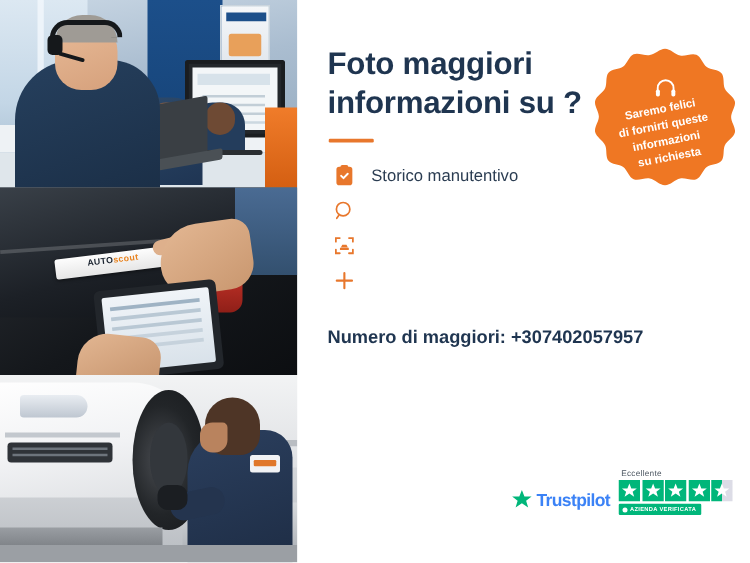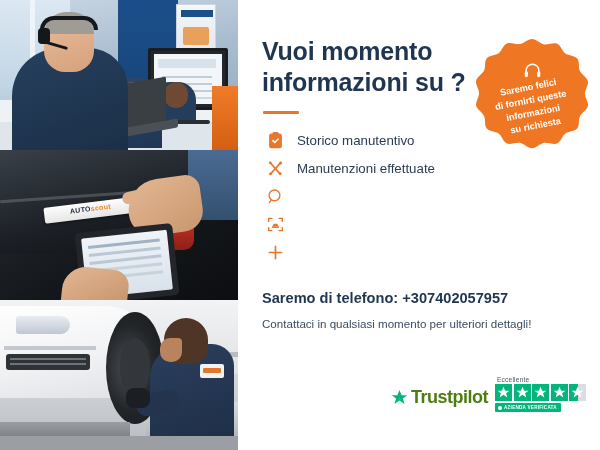--- a/index.html
+++ b/index.html
@@ -269,23 +269,23 @@
     position: absolute;
     right: 14px;
     bottom: 38px;
     display: flex;
     align-items: flex-end;
     gap: 7px;
   }
   .tp-logo { display: flex; align-items: center; gap: 3px; padding-bottom: 4px; }
   .tp-logo svg { width: 17px; height: 17px; display: block; }
   .tp-logo .tp-word {
-    font-size: 18px;
+    font-size: 14px;
     font-weight: bold;
-    color: #4d7c0f;
+    color: #3b82f6;
     letter-spacing: -0.5px;
   }
   .tp-right { display: flex; flex-direction: column; align-items: center; }
   .tp-rating {
     font-size: 6.6px;
     color: #4b5560;
     letter-spacing: .2px;
     margin-bottom: 1px;
     align-self: flex-start;
     padding-left: 2px;
@@ -386,21 +386,21 @@
       <div class="glove"></div>
       <div class="lift"></div>
       <div class="floor"></div>
     </div>
 
   </div>
 
   <div class="content">
 
     <h1 class="headline">
-      <span>Vuoi momento</span>
+      <span>Foto maggiori</span>
       <span>informazioni su ?</span>
     </h1>
 
     <div class="divider"></div>
 
     <div class="seal">
       <svg viewBox="0 0 112 112">
         <path fill="#ef7723" d="M56 2c4.3 0 8 4.6 12.1 5.4 4.2.8 9.2-2.2 13-.6 3.8 1.6 5 7.4 8.3 9.8 3.3 2.4 9.2 1.9 11.8 5 2.6 3.1 1 8.8 2.7 12.4 1.8 3.6 7.1 6.2 8 10.2.8 4-3 8.2-3 12.4s3.8 8.4 3 12.4c-.9 4-6.2 6.6-8 10.2-1.7 3.6-.1 9.3-2.7 12.4-2.6 3.1-8.5 2.6-11.8 5-3.3 2.4-4.5 8.2-8.3 9.8-3.8 1.6-8.8-1.4-13-.6-4.1.8-7.8 5.4-12.1 5.4s-8-4.6-12.1-5.4c-4.2-.8-9.2 2.2-13 .6-3.8-1.6-5-7.4-8.3-9.8-3.3-2.4-9.2-1.9-11.8-5-2.6-3.1-1-8.8-2.7-12.4C6.3 75.2 1 72.6.1 68.6c-.8-4 3-8.2 3-12.4S-.7 47.8.1 43.8c.9-4 6.2-6.6 8-10.2 1.7-3.6.1-9.3 2.7-12.4 2.6-3.1 8.5-2.6 11.8-5 3.3-2.4 4.5-8.2 8.3-9.8 3.8-1.6 8.8 1.4 13 .6C48 6.6 51.7 2 56 2z"></path>
       </svg>
       <div class="headset">
@@ -424,33 +424,20 @@
         <span class="ficon">
           <svg viewBox="0 0 24 24" fill="none" stroke="#e8772c" stroke-width="2" stroke-linecap="round" stroke-linejoin="round">
             <rect x="4" y="3" width="16" height="19" rx="2.2" fill="#e8772c" stroke="#e8772c"></rect>
             <rect x="8.5" y="1" width="7" height="4" rx="1.2" fill="#e8772c" stroke="#e8772c"></rect>
             <path d="M8.4 12.2l2.6 2.7 4.8-5" stroke="#ffffff" stroke-width="2.2"></path>
           </svg>
         </span>
         <span class="flabel">Storico manutentivo</span>
       </li>
 
-      <li class="feature">
-        <span class="ficon">
-          <svg viewBox="0 0 24 24" fill="none" stroke="#e8772c" stroke-width="2.4" stroke-linecap="round">
-            <path d="M4.2 3.6l14 15.6"></path>
-            <path d="M19.4 3.8L5.2 19.4"></path>
-            <circle cx="4.6" cy="4" r="2" fill="#e8772c" stroke="none"></circle>
-            <circle cx="19.2" cy="4.2" r="2" fill="#e8772c" stroke="none"></circle>
-            <circle cx="5" cy="19.6" r="2" fill="#e8772c" stroke="none"></circle>
-            <circle cx="18.6" cy="19.4" r="2" fill="#e8772c" stroke="none"></circle>
-          </svg>
-        </span>
-        <span class="flabel">Manutenzioni effettuate</span>
-      </li>
 
       <li class="feature">
         <span class="ficon">
           <svg viewBox="0 0 24 24" fill="none" stroke="#e8772c" stroke-width="1.9" stroke-linecap="round">
             <circle cx="10.6" cy="10.4" r="7.6"></circle>
             <path d="M5.6 17.4L3.4 20.6"></path>
           </svg>
         </span>
       </li>
 
@@ -471,25 +458,24 @@
         <span class="ficon">
           <svg viewBox="0 0 24 24" fill="none" stroke="#e8772c" stroke-width="2.4" stroke-linecap="round">
             <path d="M12 3.4v17.2M3.4 12h17.2"></path>
           </svg>
         </span>
       </li>
 
     </ul>
 
     <div class="phone-line">
-      <span>Saremo di telefono: </span><span>+307402057957</span>
+      <span>Numero di maggiori: </span><span>+307402057957</span>
     </div>
 
     <div class="contact-text">
-      <span>Contattaci in qualsiasi momento per ulteriori dettagli!</span>
     </div>
 
     <div class="trustpilot">
       <div class="tp-logo">
         <span>
           <svg viewBox="0 0 24 24">
               <path fill="#00b67a" d="M12 1.4l2.9 7.3H23l-6.2 4.8 2.3 7.6L12 16.3l-7.1 4.8 2.3-7.6L1 8.7h8.1z"></path>
             </svg>
         </span>
         <span class="tp-word">Trustpilot</span>

